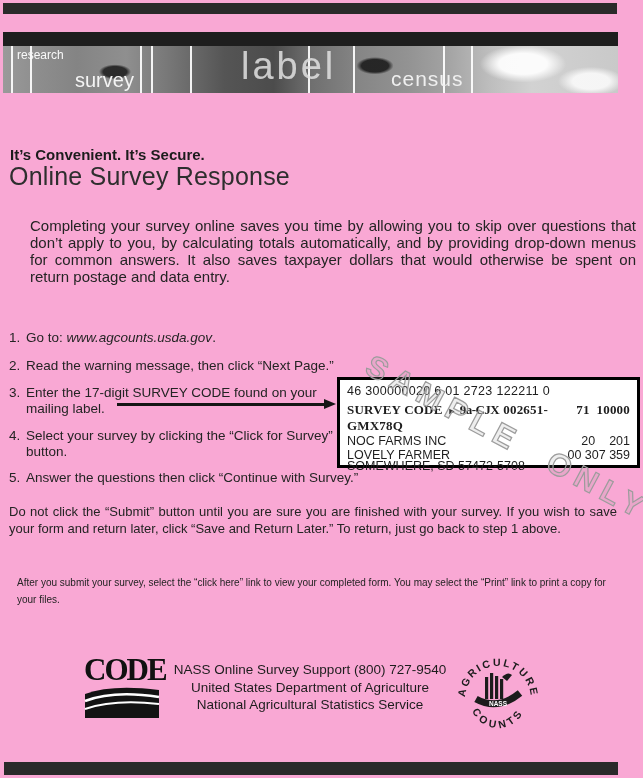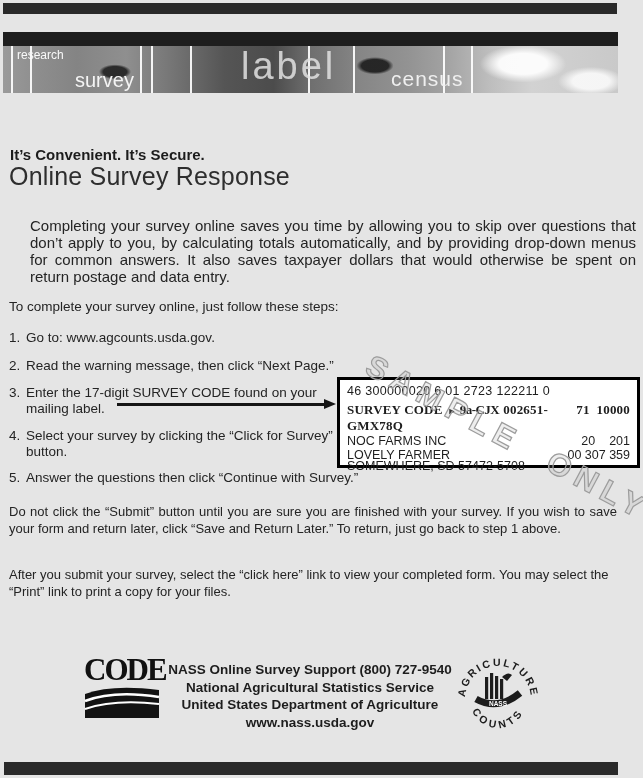--- a/index.html
+++ b/index.html
@@ -1,17 +1,17 @@
 <!DOCTYPE html>
 <html><head>
 <meta charset="utf-8">
 <style>
   html,body{margin:0;padding:0;background:#fff;}
   body{width:643px;height:778px;font-family:"Liberation Sans",sans-serif;color:#242424;}
-  .page{position:relative;width:643px;height:778px;background:#e5e5e5;overflow:hidden;}
+  .page{position:relative;width:643px;height:778px;background:#f9a8d4;overflow:hidden;}
 
   .top-bar{position:absolute;left:3px;top:3px;width:614px;height:11px;background:#2a2a2a;}
   .bottom-bar{position:absolute;left:4px;top:762px;width:614px;height:13px;background:#2a2a2a;}
 
   .banner{position:absolute;left:3px;top:32px;width:615px;height:61px;}
   .banner-strip{position:absolute;left:0;top:0;width:100%;height:14px;background:#1e1e1e;}
   .banner-photos{position:absolute;left:0;top:14px;width:100%;height:47px;overflow:hidden;
     background:
       radial-gradient(ellipse 26px 12px at 112px 55%, rgba(38,38,38,.95) 0 45%, rgba(38,38,38,0) 62%),
       radial-gradient(ellipse 30px 14px at 372px 42%, rgba(33,33,33,.95) 0 45%, rgba(33,33,33,0) 62%),
@@ -27,46 +27,46 @@
 
   .tagline{position:absolute;left:10px;top:146px;font-size:15px;font-weight:bold;color:#1c1c1c;}
   .title{position:absolute;left:9px;top:162px;margin:0;font-size:25px;font-weight:normal;color:#2e2e2e;letter-spacing:.2px;}
 
   .intro{position:absolute;left:25px;top:212px;width:606px;margin:5px;font-size:15px;line-height:17px;text-align:justify;}
   .lead{position:absolute;left:9px;top:299px;margin:0;font-size:13.5px;}
 
   .step{position:absolute;left:9px;display:flex;font-size:13.5px;line-height:16px;}
   .step .num{width:17px;flex:none;}
   .s1{top:330px;} .s2{top:358px;} .s3{top:385px;width:340px;} .s4{top:428px;width:352px;} .s5{top:470px;}
-  .url{}
+  .url{font-style:italic;}
 
   .arrow{position:absolute;left:117px;top:403px;width:208px;height:2.5px;background:#151515;}
   .arrow::after{content:"";position:absolute;right:-11px;top:-4px;border-left:12px solid #151515;border-top:5px solid transparent;border-bottom:5px solid transparent;}
 
   .label-box{position:absolute;left:337px;top:377px;width:283px;height:82px;border:3px solid #000;background:#fff;padding:3px 7px 0 7px;font-size:12.5px;color:#1e1e1e;}
   .id-line{letter-spacing:.3px;margin-top:1px;}
   .code-line{display:flex;justify-content:space-between;font-weight:bold;font-size:13px;margin-top:4px;letter-spacing:.2px;font-family:Liberation Serif, serif;}
   .tri{font-size:9px;margin:0 3px 0 5px;}
   .scribble{letter-spacing:-.5px;filter:blur(.4px);margin-right:4px;}
   .lrow{display:flex;justify-content:space-between;line-height:13px;margin-top:1px;}
   .right{white-space:pre;}
   .street{line-height:11px;margin-top:1px;}
   .city{line-height:11px;margin-top:-1px;}
   .wm{position:absolute;left:28px;top:-34px;transform:rotate(28deg);transform-origin:0 50%;
       font-size:31px;font-weight:bold;letter-spacing:7px;word-spacing:18px;white-space:nowrap;
       color:#b5b5b5;-webkit-text-fill-color:rgba(160,160,160,.18);-webkit-text-stroke:1.2px #9c9c9c;
       pointer-events:none;z-index:2;}
 
   .donot{position:absolute;left:9px;top:503px;width:608px;margin:0;font-size:13px;line-height:17px;text-align:justify;}
-  .after{position:absolute;left:9px;top:566px;width:608px;margin:0;font-size:13px;line-height:17px;}
+  .after{position:absolute;left:9px;top:566px;width:608px;margin:8px;font-size:10px;line-height:17px;}
 
   .usda-logo{position:absolute;left:84px;top:656px;width:76px;height:62px;}
   .usda-word{font-family:"Liberation Serif",serif;font-weight:bold;font-size:31px;letter-spacing:-2px;color:#111;line-height:28px;text-align:center;}
   .usda-swoosh{display:block;width:76px;height:34px;}
-  .footer-text{position:absolute;left:160px;top:661px;width:300px;text-align:center;font-size:13.5px;line-height:17.5px;font-weight:bold;color:#1d1d1d;}
+  .footer-text{position:absolute;left:160px;top:661px;width:300px;text-align:center;font-size:13.5px;line-height:17.5px;font-weight:normal;color:#1d1d1d;}
   .seal{position:absolute;left:455px;top:649px;width:86px;height:86px;}
 </style>
 </head>
 <body>
 
 <div class="page">
   <div class="top-bar"></div>
 
   <div class="banner">
     <div class="banner-strip"></div>
@@ -84,21 +84,20 @@
       <span class="bw bw-survey">survey</span>
       <span class="bw bw-data">label</span>
       <span class="bw bw-census">census</span>
     </div>
   </div>
 
   <div class="tagline">It’s Convenient. It’s Secure.</div>
   <h1 class="title">Online Survey Response</h1>
 
   <p class="intro">Completing your survey online saves you time by allowing you to skip over questions that don’t apply to you, by calculating totals automatically, and by providing drop-down menus for common answers. It also saves taxpayer dollars that would otherwise be spent on return postage and data entry.</p>
-  <p class="lead">To complete your survey online, just follow these steps:</p>
 
   <div class="step s1">
     <span class="num">1.</span>
     <span class="body"><span>Go to: </span><span class="url">www.agcounts.usda.gov</span><span>.</span></span>
   </div>
   <div class="step s2">
     <span class="num">2.</span>
     <span class="body">Read the warning message, then click “Next Page.”</span>
   </div>
   <div class="step s3">
@@ -141,23 +140,22 @@
     <div class="usda-word">CODE</div>
     <svg class="usda-swoosh" viewBox="0 0 76 34">
       <path d="M1,10 Q28,0 75,6 L75,34 L1,34 Z" fill="#131313"></path>
       <path d="M1,17 Q30,6 75,13" stroke="#fff" stroke-width="2.6" fill="none"></path>
       <path d="M1,25 Q30,15 75,20" stroke="#fff" stroke-width="2" fill="none"></path>
     </svg>
   </div>
 
   <div class="footer-text">
     <div>NASS Online Survey Support (800) 727-9540</div>
+    <div>United States Department of Agriculture</div>
     <div>National Agricultural Statistics Service</div>
-    <div>United States Department of Agriculture</div>
-    <div>www.nass.usda.gov</div>
   </div>
 
   <svg class="seal" viewBox="0 0 86 86">
     <defs>
       <path id="arcT" d="M 10,50 A 33,33 0 1 1 76,50"></path>
       <path id="arcB" d="M 15,51 A 28,28 0 0 0 71,51"></path>
     </defs>
     <text font-size="10.5" font-weight="bold" letter-spacing="2.2" fill="#1c1c1c" font-family="Liberation Sans, sans-serif">
       <textPath href="#arcT" startOffset="50%" text-anchor="middle">AGRICULTURE</textPath>
     </text>

